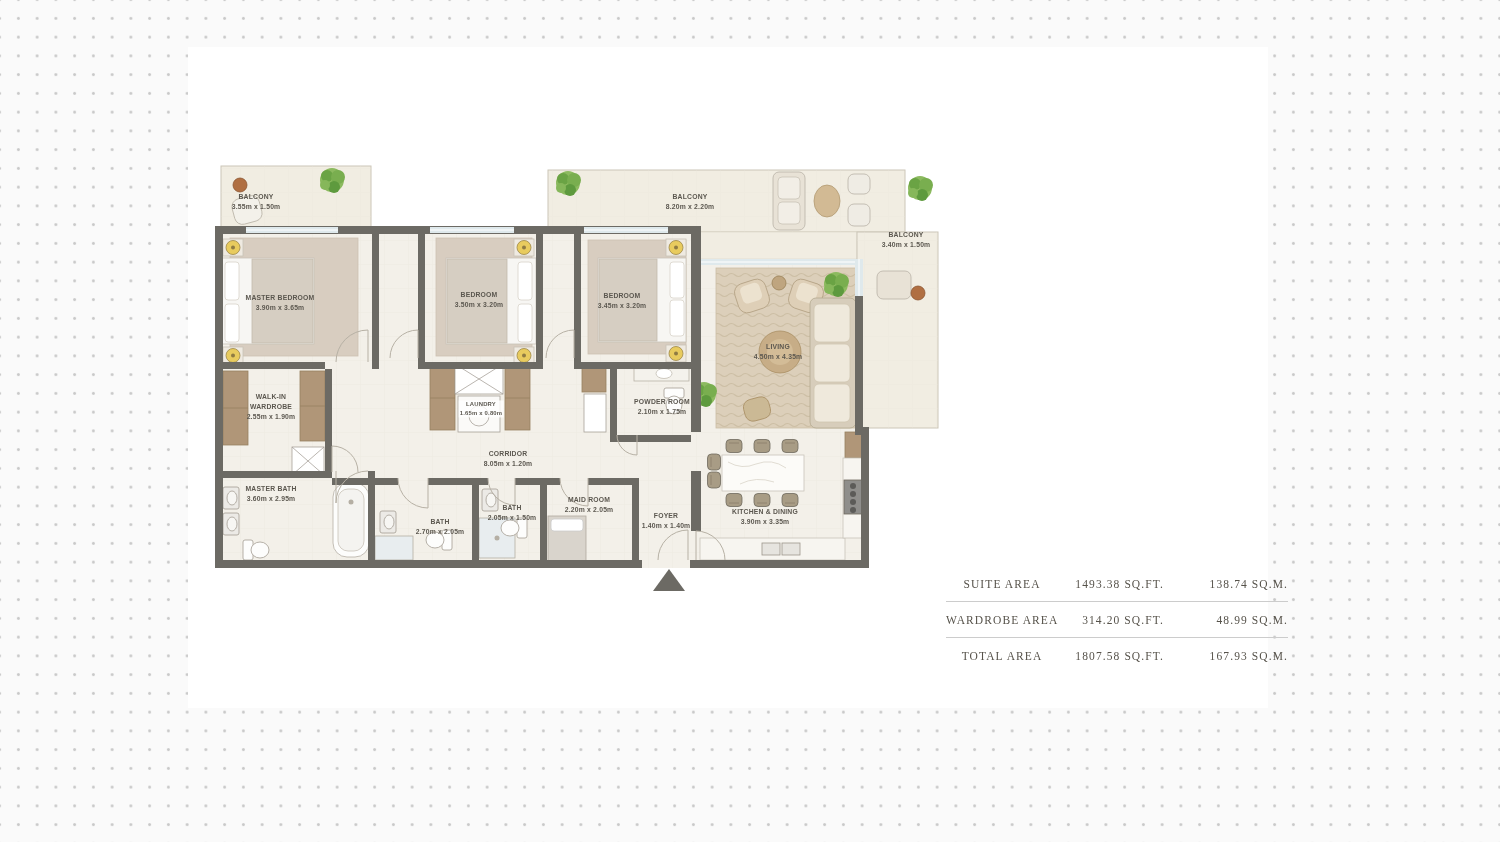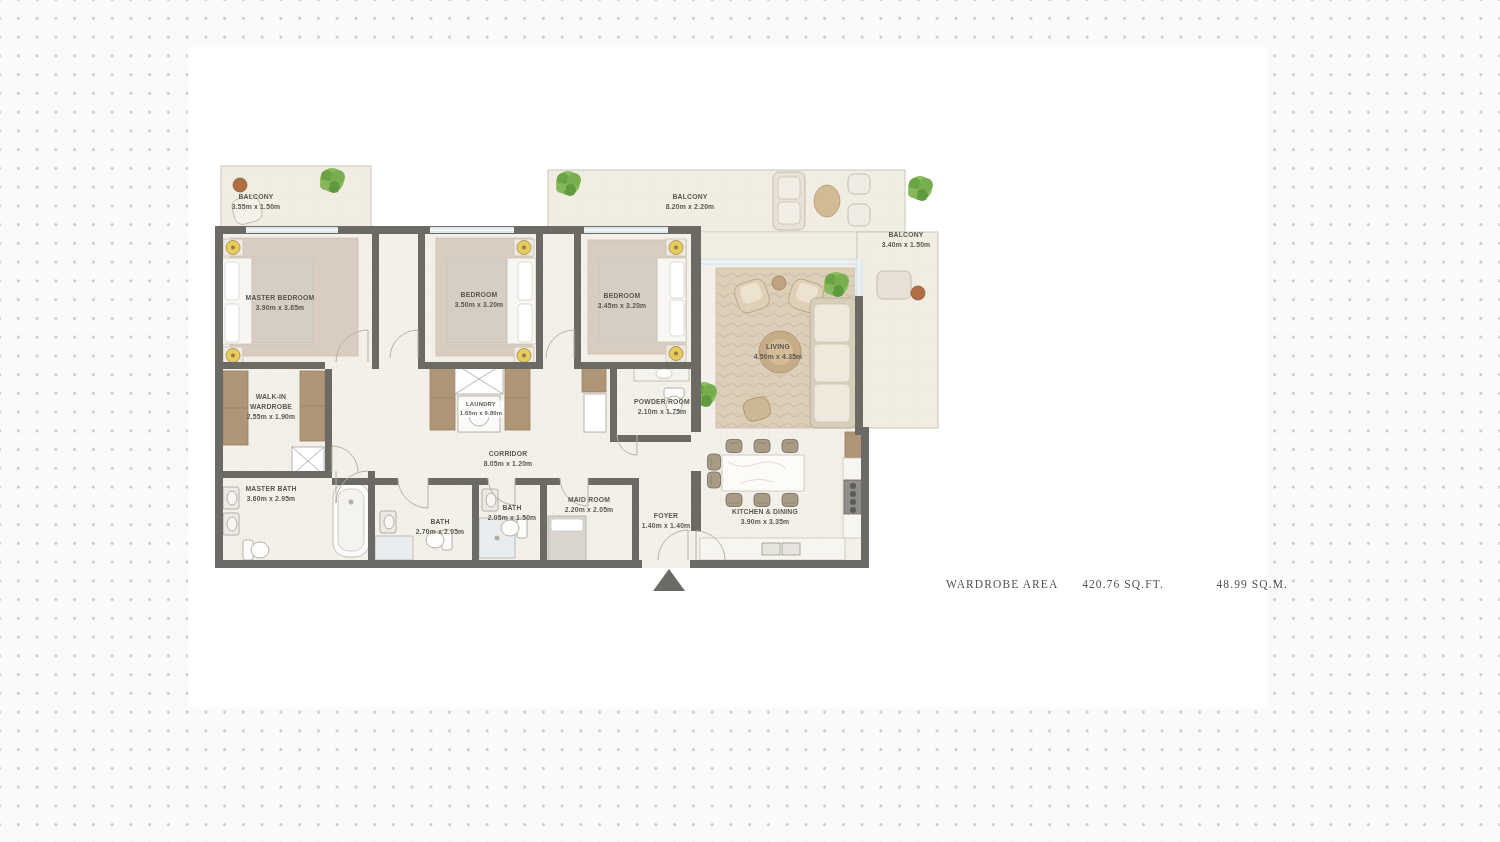--- a/index.html
+++ b/index.html
@@ -373,17 +373,27 @@
   <span>FOYER</span>
     <span>1.40m x 1.40m</span>
 </div>
 <div class="lbl" style="left:765px;top:517px">
   <span>KITCHEN &amp; DINING</span>
     <span>3.90m x 3.35m</span>
 </div>
 
 <div class="area-table">
   <div class="row">
+    <span class="c lab">SUITE AREA</span>
+    <span class="c sqft">1493.38 SQ.FT.</span>
+    <span class="c sqm">138.74 SQ.M.</span>
+  </div>
+  <div class="row">
     <span class="c lab">WARDROBE AREA</span>
-    <span class="c sqft">420.76 SQ.FT.</span>
+    <span class="c sqft">314.20 SQ.FT.</span>
     <span class="c sqm">48.99 SQ.M.</span>
   </div>
+  <div class="row">
+    <span class="c lab">TOTAL AREA</span>
+    <span class="c sqft">1807.58 SQ.FT.</span>
+    <span class="c sqm">167.93 SQ.M.</span>
+  </div>
 </div>
 
 </body></html>

